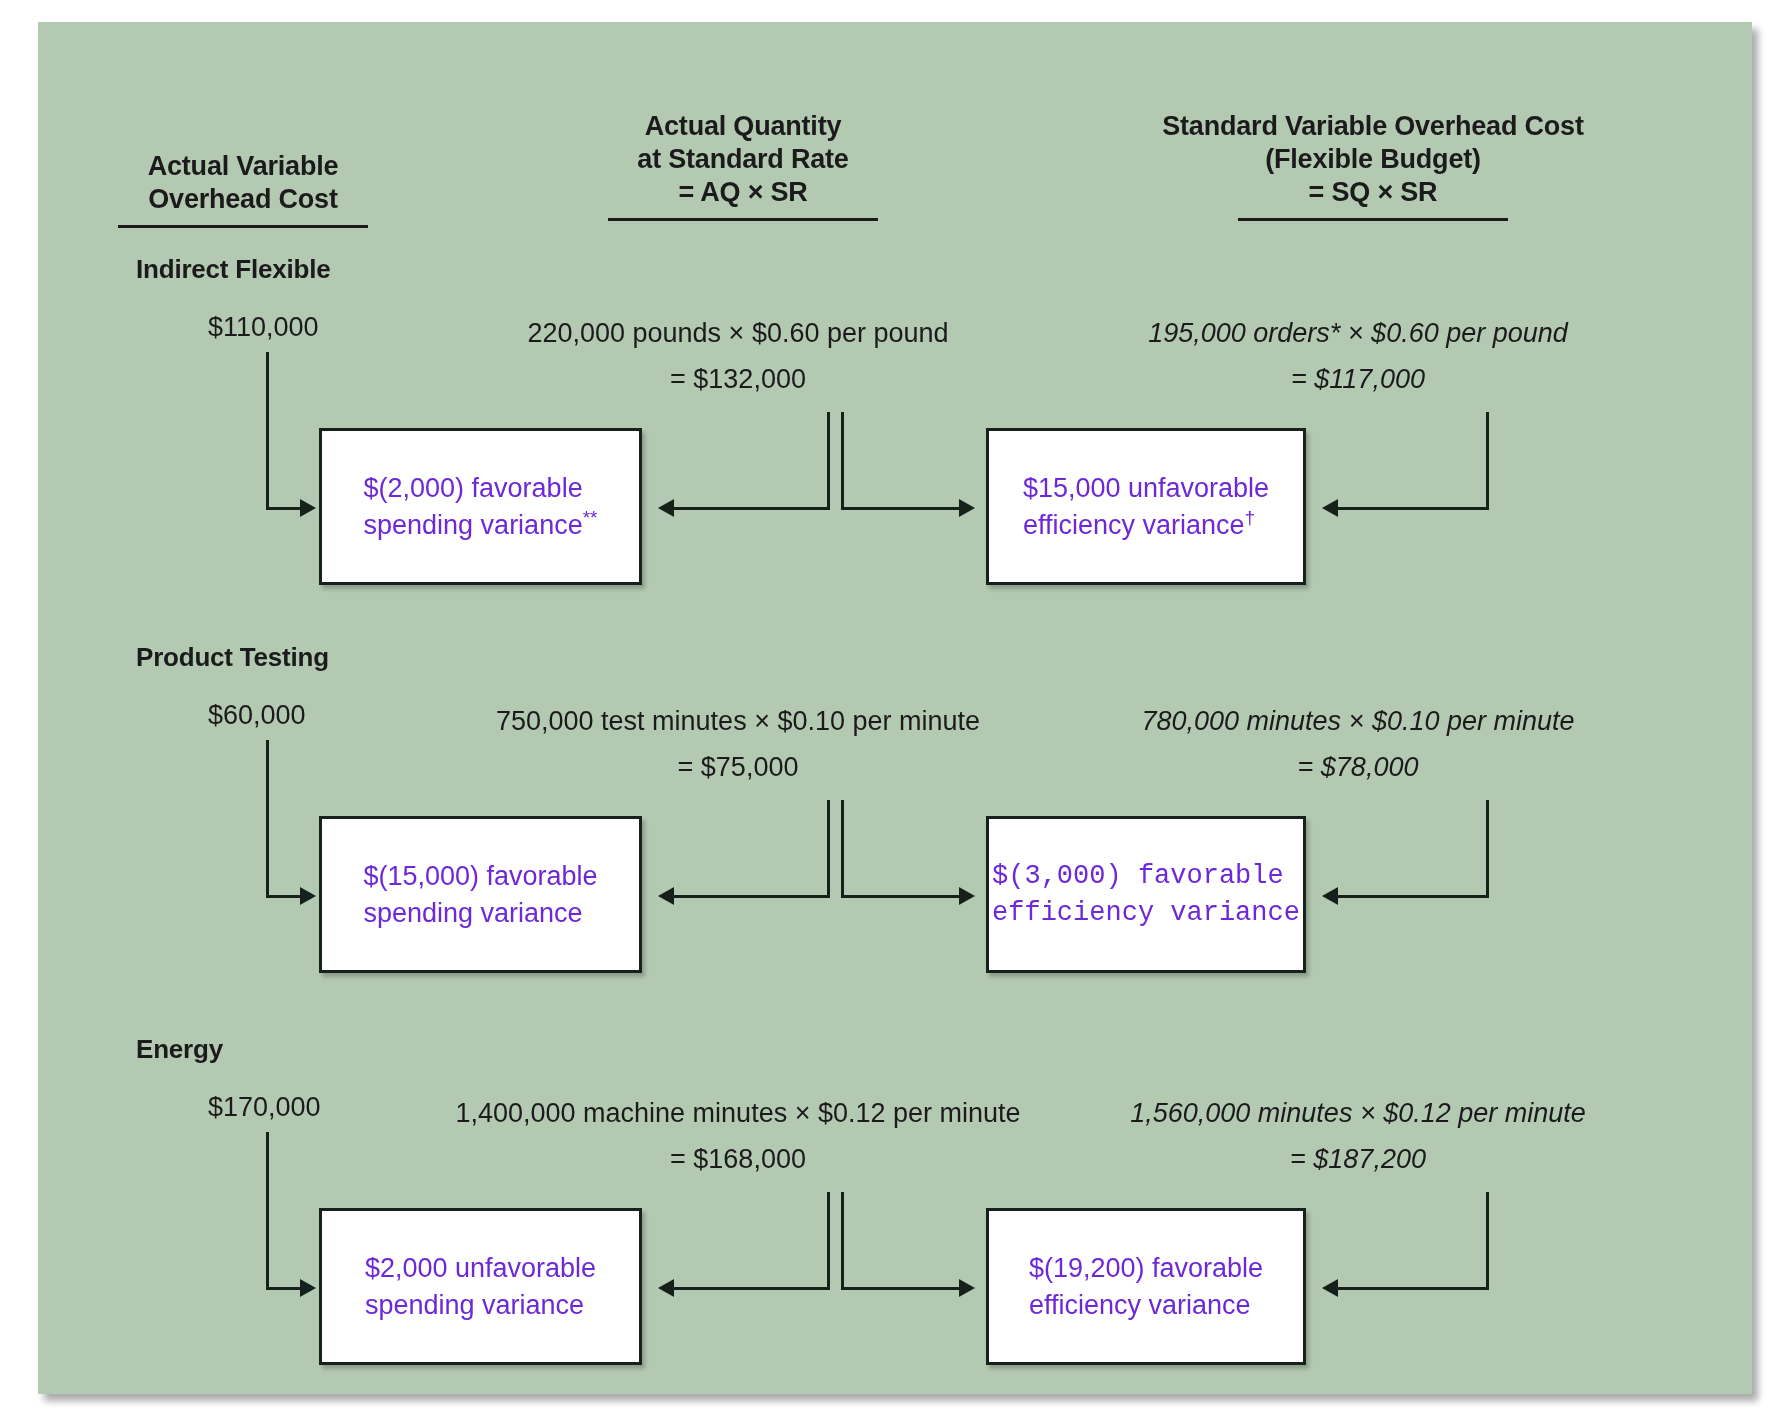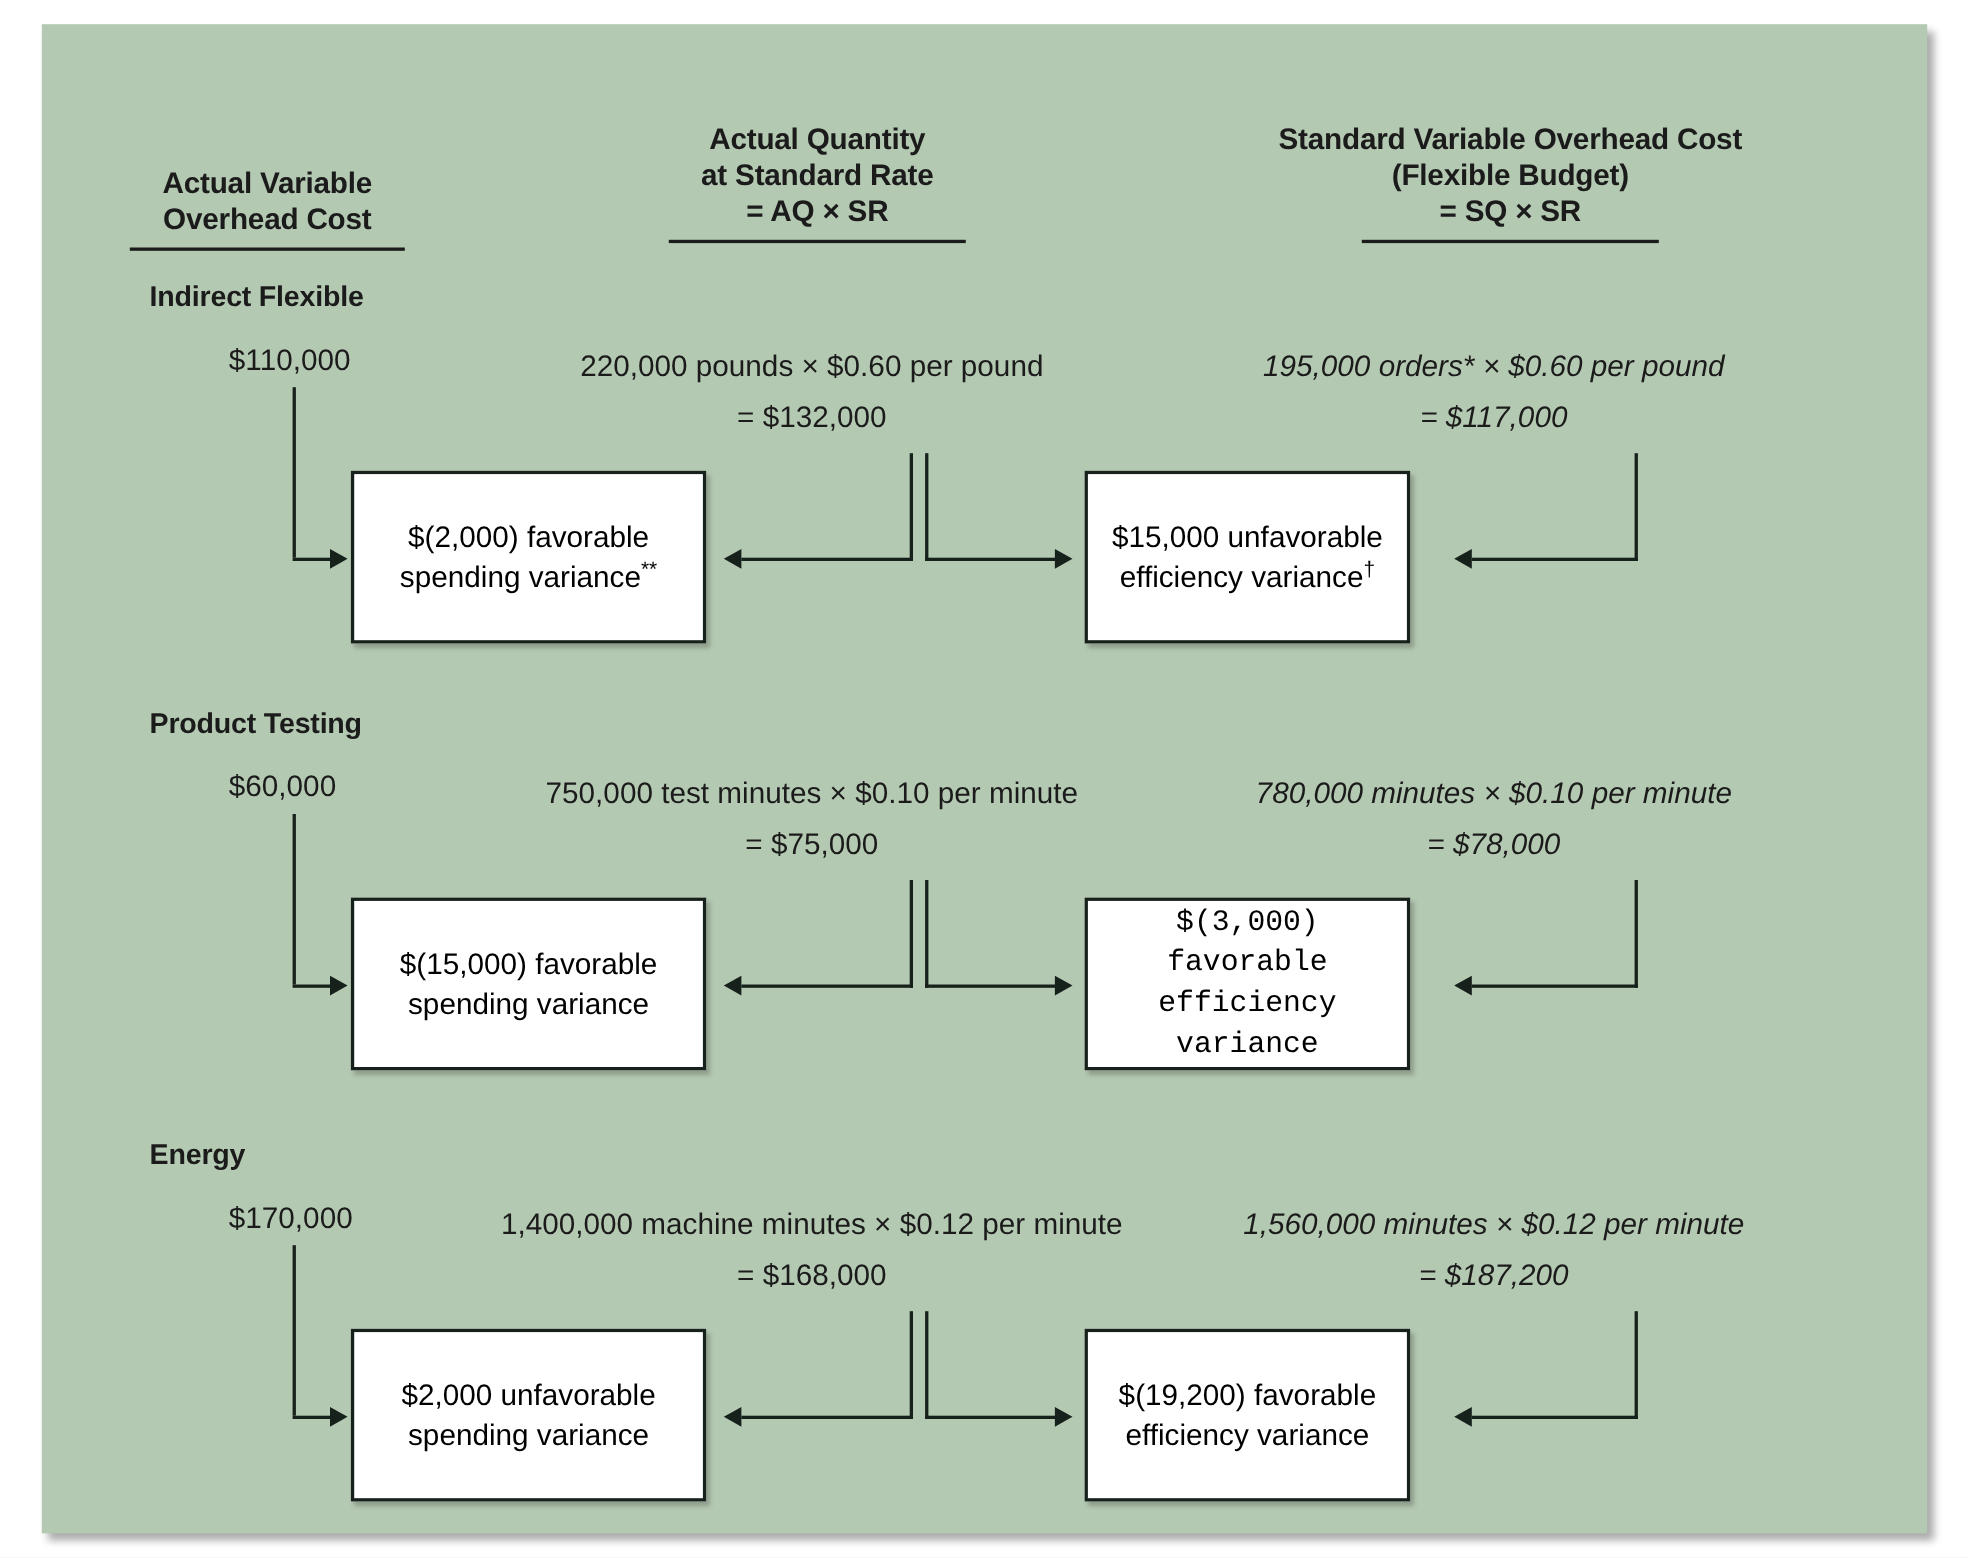--- a/index.html
+++ b/index.html
@@ -79,28 +79,28 @@
 
   
   .vbox {
     position: absolute;
     background: #ffffff;
     border: 3px solid #17211b;
     box-sizing: border-box;
     display: flex;
     align-items: center;
     justify-content: center;
-    text-align: center;
+    text-align: left;
     font-size: 27px;
     line-height: 37px;
-    color: #000000;
+    color: #6d28d9;
     box-shadow: 3px 4px 4px rgba(0,0,0,0.22);
   }
   .vbox-left  { left: 281px; width: 323px; }
-  .vbox-right { left: 948px; width: 296px; }
+  .vbox-right { left: 948px; width: 320px; }
   .vbox-h { height: 157px; }
 
   sup { font-size: 19px; vertical-align: super; line-height: 0; }
 
   
   .vline {
     position: absolute;
     width: 3px;
     background: #17211b;
   }

